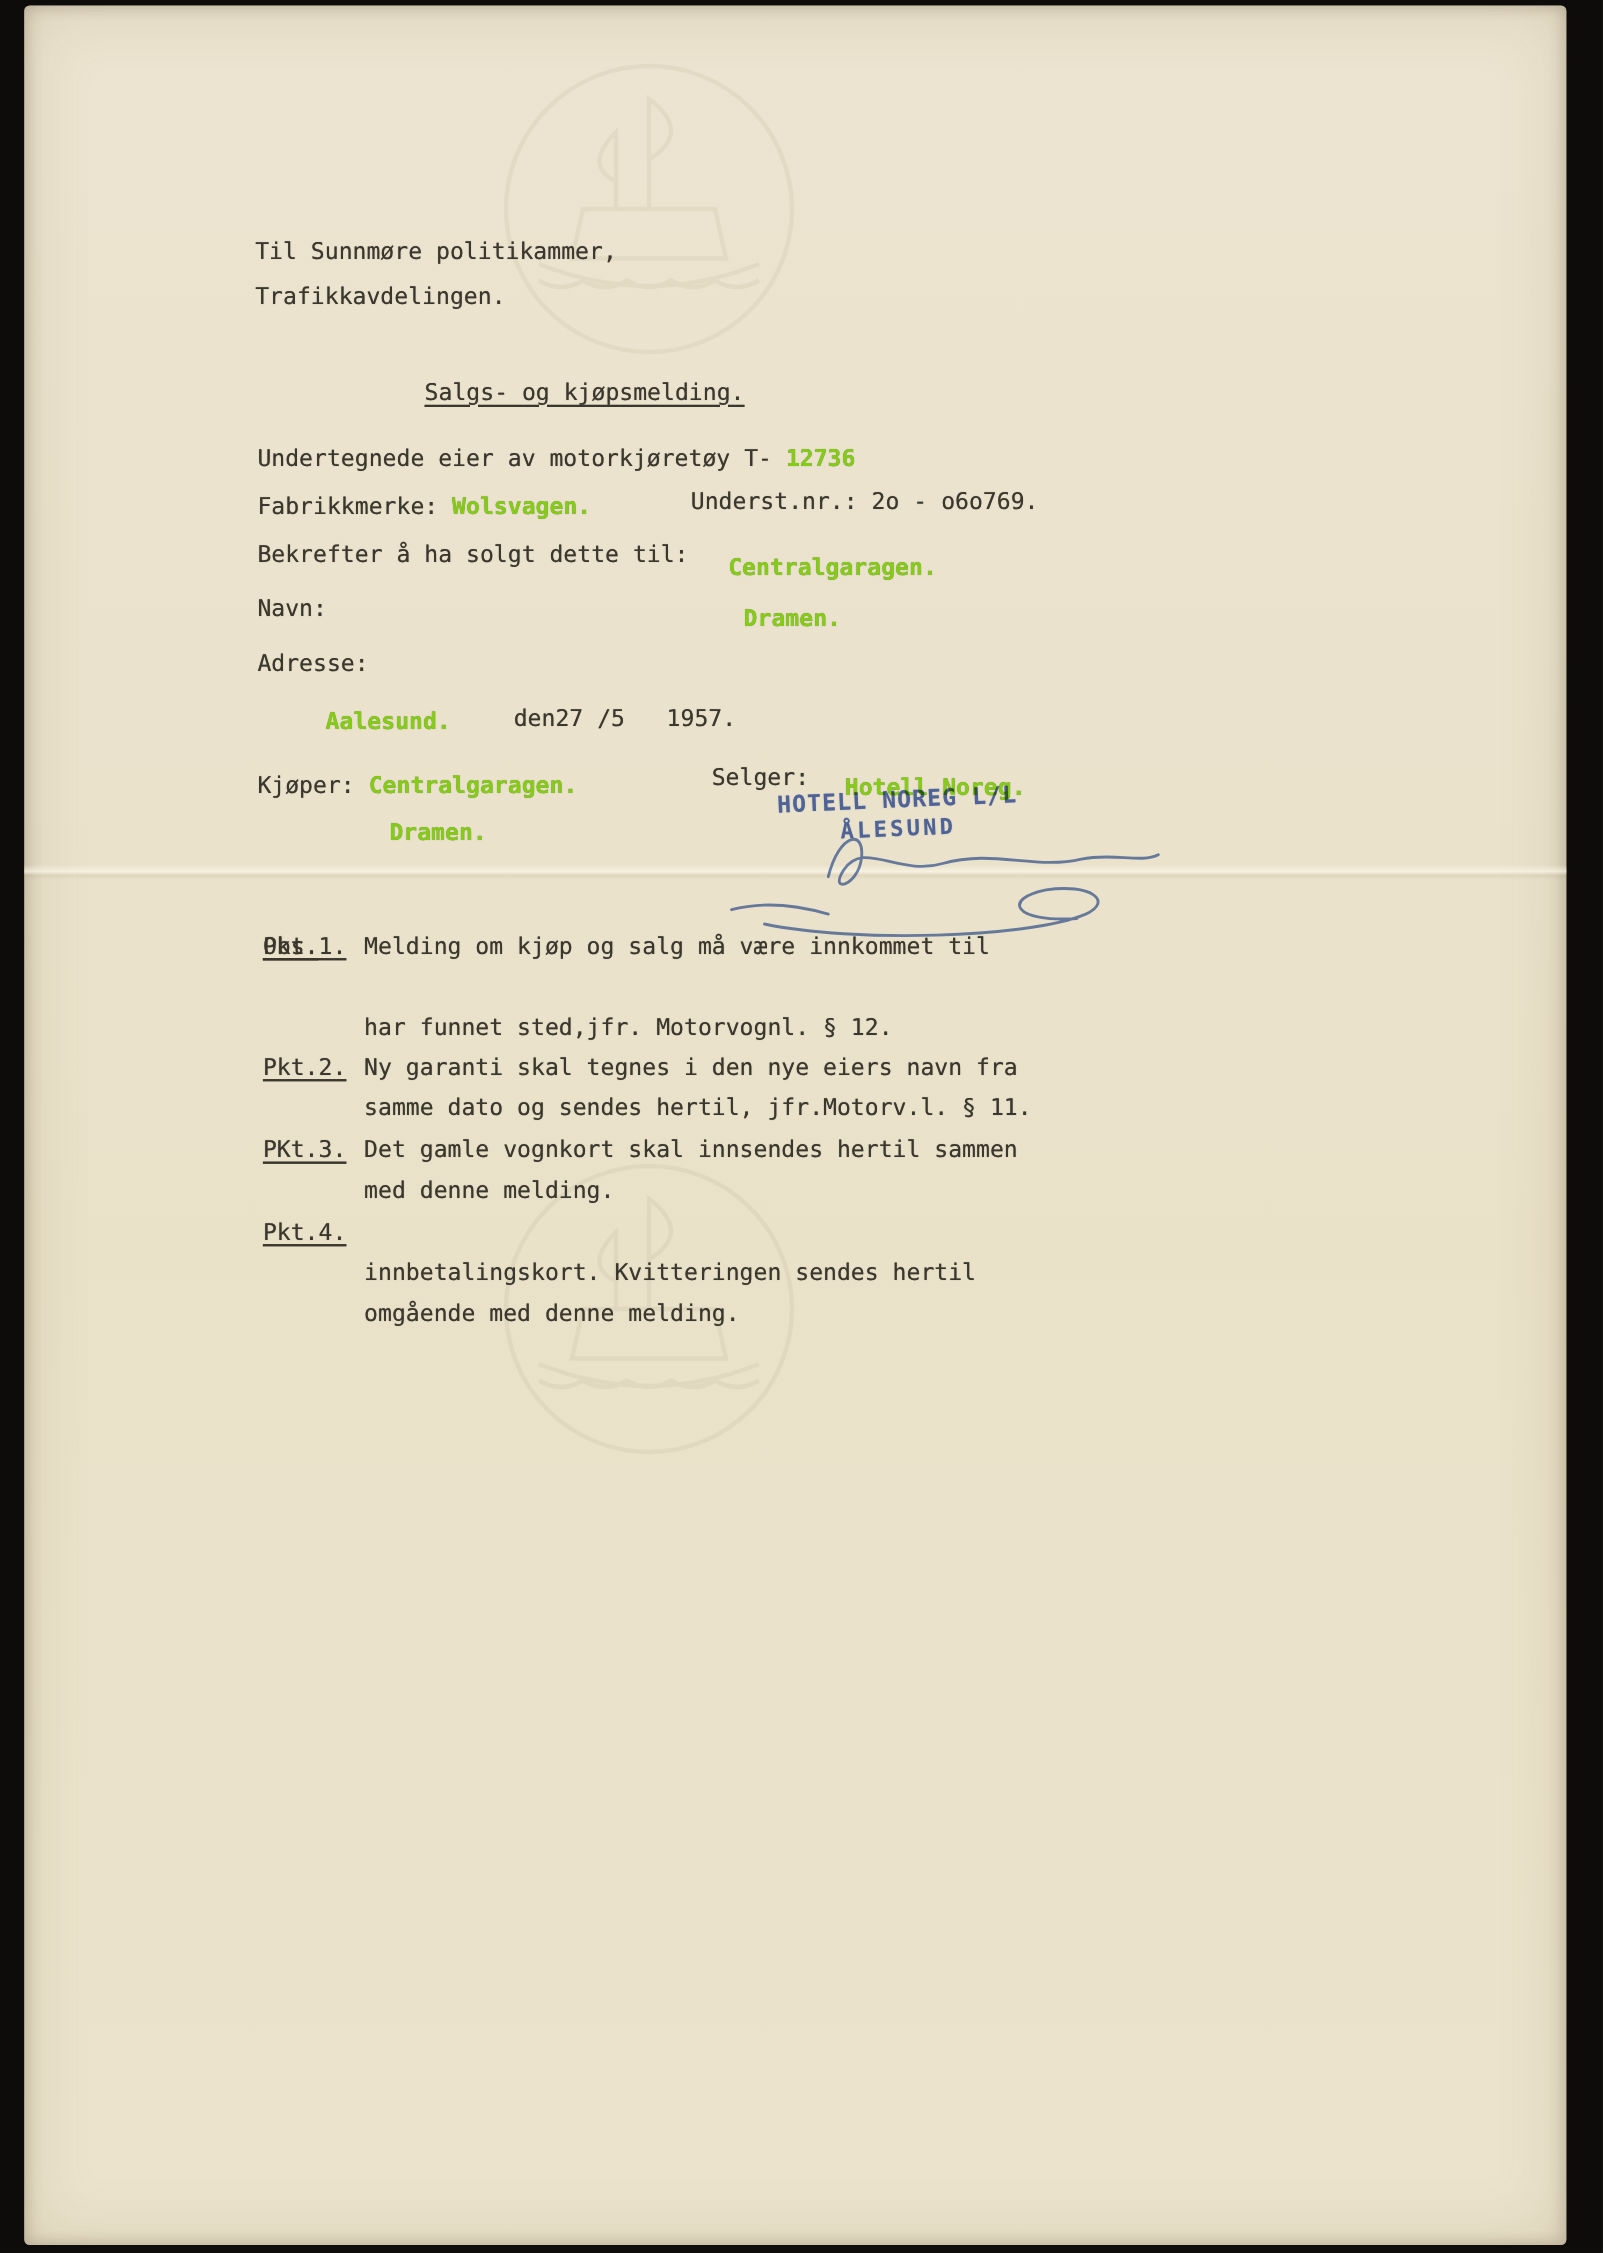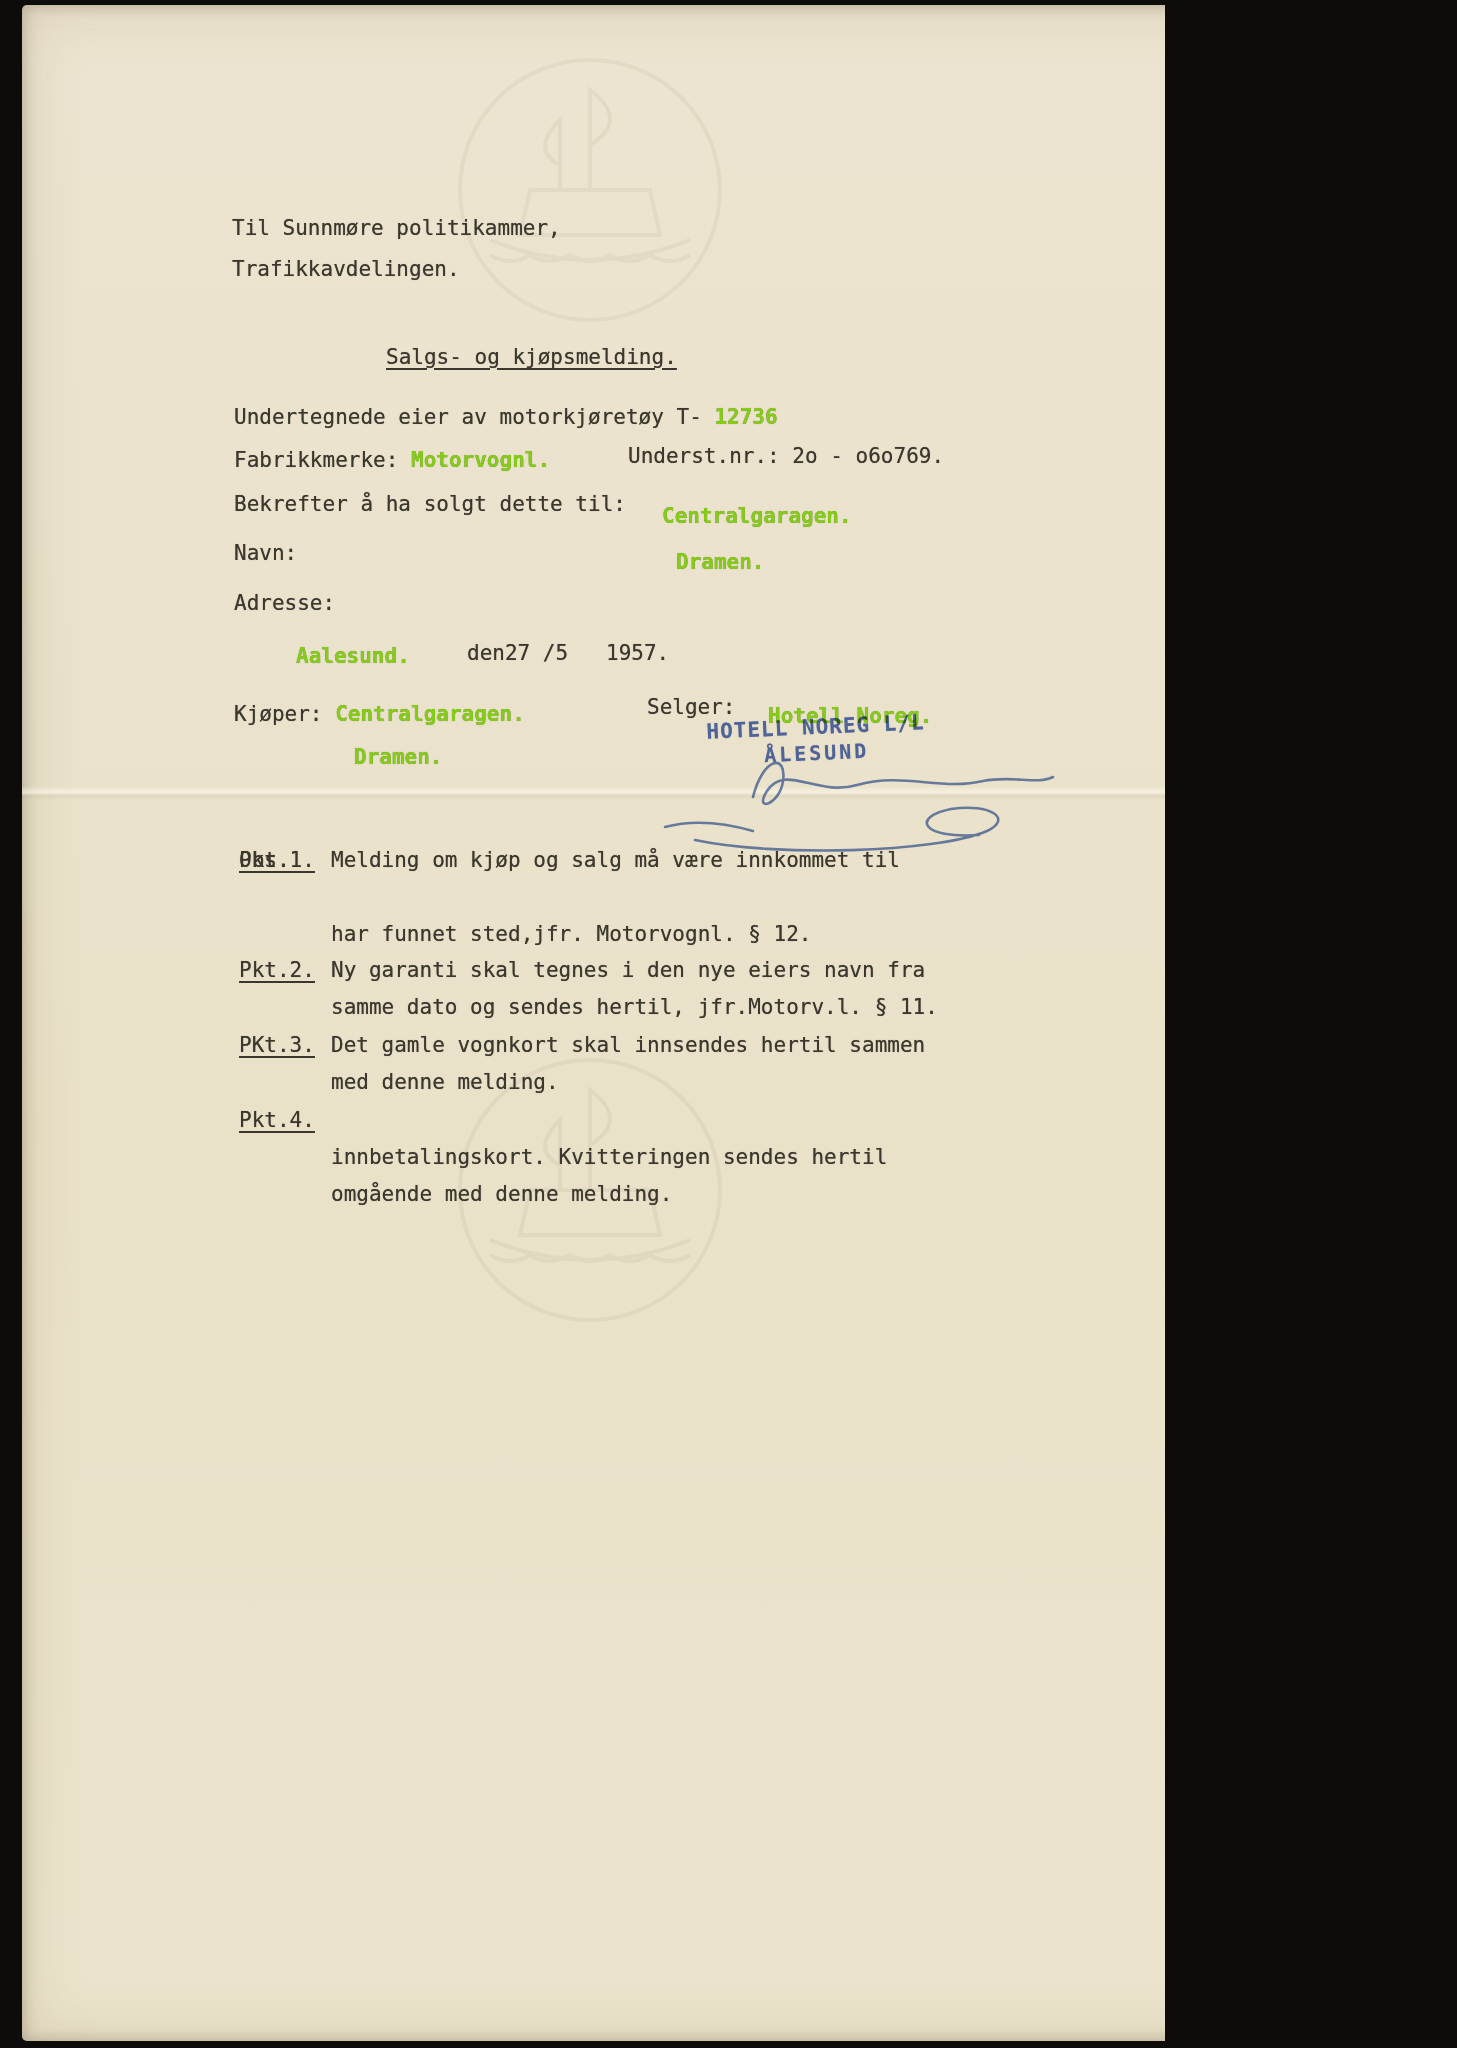--- a/index.html
+++ b/index.html
@@ -1,17 +1,17 @@
 <!DOCTYPE html>
 <html><head>
 <meta charset="utf-8">
 <style>
   html,body { margin:0; padding:0; background:#0d0c0a; }
   #stage {
-    position:relative; width:1165px; height:2048px; overflow:hidden;
+    position:relative; width:1457px; height:2048px; overflow:hidden;
     background:#0d0c0a;
     font-family:"DejaVu Sans Mono","Liberation Mono",monospace;
     text-decoration:underline;
   }
   #paper {
     position:absolute; left:22px; top:5px; width:1402px; height:2036px;
     background:linear-gradient(180deg,#ece4d0 0%, #eae2cb 38%, #e9e1c8 55%, #ebe3cc 100%);
     border-radius:5px;
     box-shadow: inset 0 0 60px rgba(120,100,60,0.18), inset 4px 0 14px rgba(60,50,30,0.15), inset -4px 0 14px rgba(60,50,30,0.15);
   }
@@ -67,21 +67,21 @@
 
   <div id="fold"></div>
 
   <div class="tline" style="left:232px; top:215px;">Til Sunnmøre politikammer,</div>
   <div class="tline" style="left:232px; top:256px;">Trafikkavdelingen.</div>
 
   <div class="tline ul" style="left:386px; top:344px;">Salgs- og kjøpsmelding.</div>
 
   <div class="tline" style="left:234px; top:404px;"><span>Undertegnede eier av motorkjøretøy T- </span><span class="strong">12736</span></div>
 
-  <div class="tline" style="left:234px; top:447px;"><span>Fabrikkmerke: </span><span class="strong">Motorvognl.</span></div>
+  <div class="tline" style="left:234px; top:447px;"><span>Fabrikkmerke: </span><span class="strong">Wolsvagen.</span></div>
   <div class="tline" style="left:628px; top:443px;">Underst.nr.: 2o - o6o769.</div>
 
   <div class="tline" style="left:234px; top:491px;">Bekrefter å ha solgt dette til:</div>
   <div class="tline strong" style="left:662px; top:503px;">Centralgaragen.</div>
 
   <div class="tline" style="left:234px; top:540px;">Navn:</div>
   <div class="tline strong" style="left:676px; top:549px;">Dramen.</div>
 
   <div class="tline" style="left:234px; top:590px;">Adresse:</div>
 

